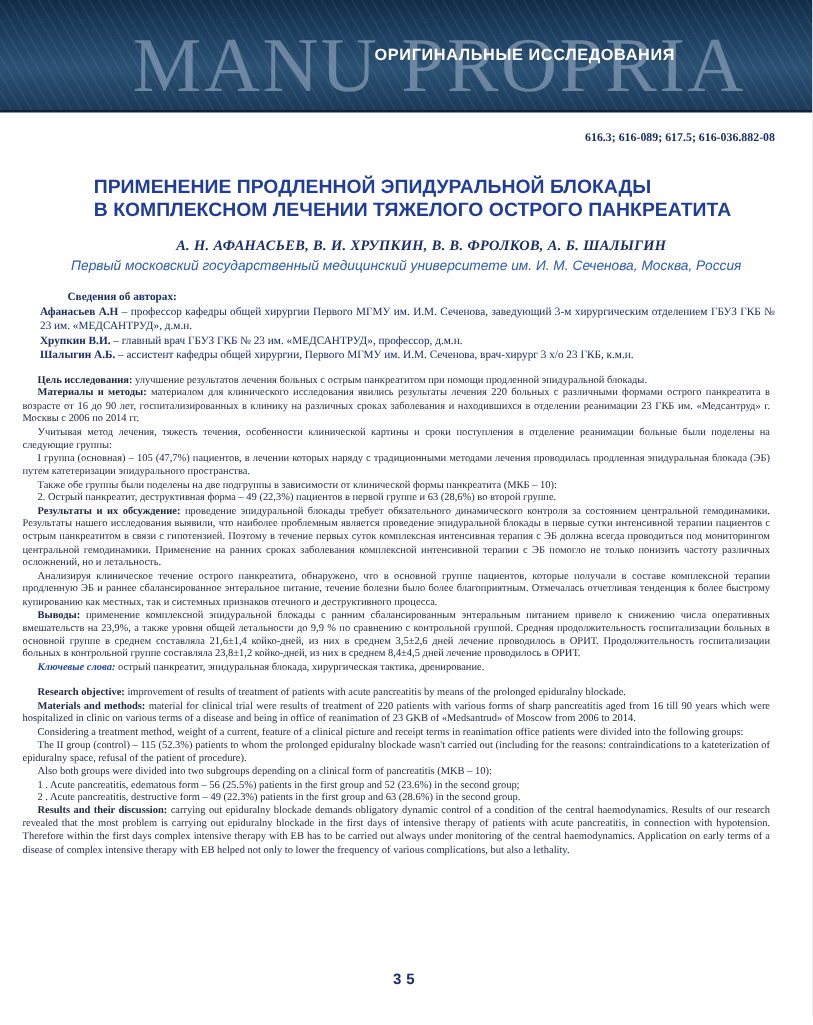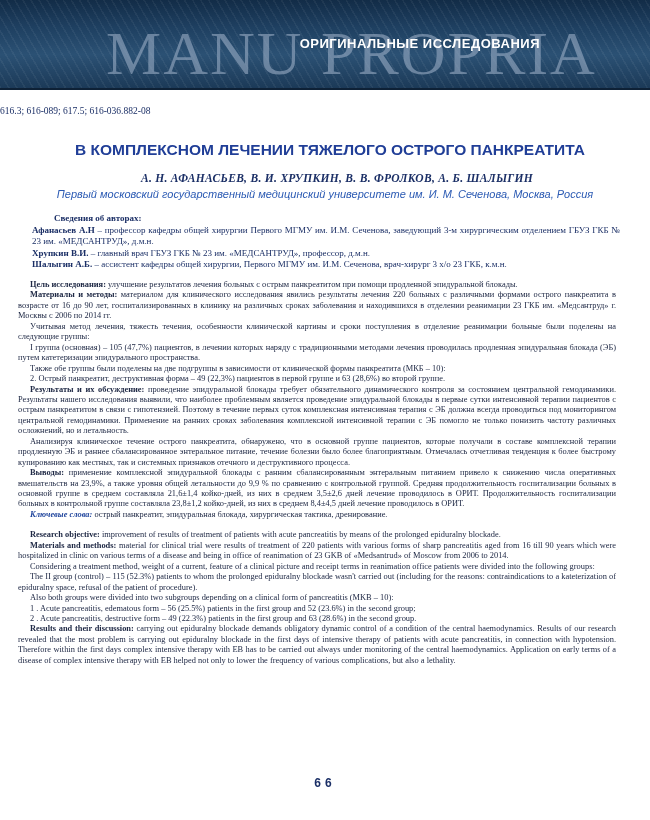--- a/index.html
+++ b/index.html
@@ -22,22 +22,22 @@
     font-size:62px; line-height:1; letter-spacing:2px;
     color:rgba(150,170,194,0.62); white-space:nowrap;
   }
   .section-label {
     position:absolute; top:36px; right:110px;
     font-family:"Liberation Sans", sans-serif; font-weight:bold;
     font-size:13px; letter-spacing:0.5px; color:#ffffff; white-space:nowrap;
   }
   
   .udc {
-    margin:16px 30px 16px 0; 
-    font-weight:normal; font-size:9.5px; color:#1b2f66;
+    margin:16px 30px 16px 0; text-align:right;
+    font-weight:bold; font-size:9.5px; color:#1b2f66;
   }
   .title {
     margin:24px 60px 0 75px;
     font-family:"Liberation Sans", sans-serif; font-weight:bold;
     font-size:15.5px; line-height:19px; color:#203e97;
   }
   .authors {
     margin-top:13px; text-align:center;
     font-weight:bold; font-style:italic; font-size:11.5px;
     letter-spacing:0.3px; color:#1b2f66;padding-left:24px;
@@ -77,20 +77,21 @@
 <div class="page">
 
   <div class="band">
     <div class="watermark">MANU PROPRIA</div>
     <div class="section-label">ОРИГИНАЛЬНЫЕ ИССЛЕДОВАНИЯ</div>
   </div>
 
   <div class="udc">616.3; 616-089; 617.5; 616-036.882-08</div>
 
   <div class="title">
+    <div>ПРИМЕНЕНИЕ ПРОДЛЕННОЙ ЭПИДУРАЛЬНОЙ БЛОКАДЫ</div>
     <div>В КОМПЛЕКСНОМ ЛЕЧЕНИИ ТЯЖЕЛОГО ОСТРОГО ПАНКРЕАТИТА</div>
   </div>
 
   <div class="authors">А. Н. АФАНАСЬЕВ, В. И. ХРУПКИН, В. В. ФРОЛКОВ, А. Б. ШАЛЫГИН</div>
   <div class="affiliation">Первый московский государственный медицинский университете им. И. М. Сеченова, Москва, Россия</div>
 
   <div class="about">
     <p class="heading">Сведения об авторах:</p>
     <p><span class="nm">Афанасьев А.Н</span><span> – профессор кафедры общей хирургии Первого МГМУ им. И.М. Сеченова, заведующий 3-м хирургическим отделением ГБУЗ ГКБ № 23 им. «МЕДСАНТРУД», д.м.н.</span></p>
     <p><span class="nm">Хрупкин В.И.</span><span> – главный врач ГБУЗ ГКБ № 23 им. «МЕДСАНТРУД», профессор, д.м.н.</span></p>
@@ -114,15 +115,15 @@
     <p class="para"><b class="lead">Research objective:</b><span> improvement of results of treatment of patients with acute pancreatitis by means of the prolonged epiduralny blockade.</span></p>
     <p class="para"><b class="lead">Materials and methods:</b><span> material for clinical trial were results of treatment of 220 patients with various forms of sharp pancreatitis aged from 16 till 90 years which were hospitalized in clinic on various terms of a disease and being in office of reanimation of 23 GKB of «Medsantrud» of Moscow from 2006 to 2014.</span></p>
     <p class="para"><b class="lead"></b><span>Considering a treatment method, weight of a current, feature of a clinical picture and receipt terms in reanimation office patients were divided into the following groups:</span></p>
     <p class="para"><b class="lead"></b><span>The II group (control) – 115 (52.3%) patients to whom the prolonged epiduralny blockade wasn't carried out (including for the reasons: contraindications to a kateterization of epiduralny space, refusal of the patient of procedure).</span></p>
     <p class="para"><b class="lead"></b><span>Also both groups were divided into two subgroups depending on a clinical form of pancreatitis (MKB – 10):</span></p>
     <p class="para"><b class="lead"></b><span>1 . Acute pancreatitis, edematous form – 56 (25.5%) patients in the first group and 52 (23.6%) in the second group;</span></p>
     <p class="para"><b class="lead"></b><span>2 . Acute pancreatitis, destructive form – 49 (22.3%) patients in the first group and 63 (28.6%) in the second group.</span></p>
     <p class="para"><b class="lead">Results and their discussion:</b><span> carrying out epiduralny blockade demands obligatory dynamic control of a condition of the central haemodynamics. Results of our research revealed that the most problem is carrying out epiduralny blockade in the first days of intensive therapy of patients with acute pancreatitis, in connection with hypotension. Therefore within the first days complex intensive therapy with EB has to be carried out always under monitoring of the central haemodynamics. Application on early terms of a disease of complex intensive therapy with EB helped not only to lower the frequency of various complications, but also a lethality.</span></p>
   </div>
 
-  <div class="pagenum">66</div>
+  <div class="pagenum">35</div>
 
 </div>
 
 </body></html>

